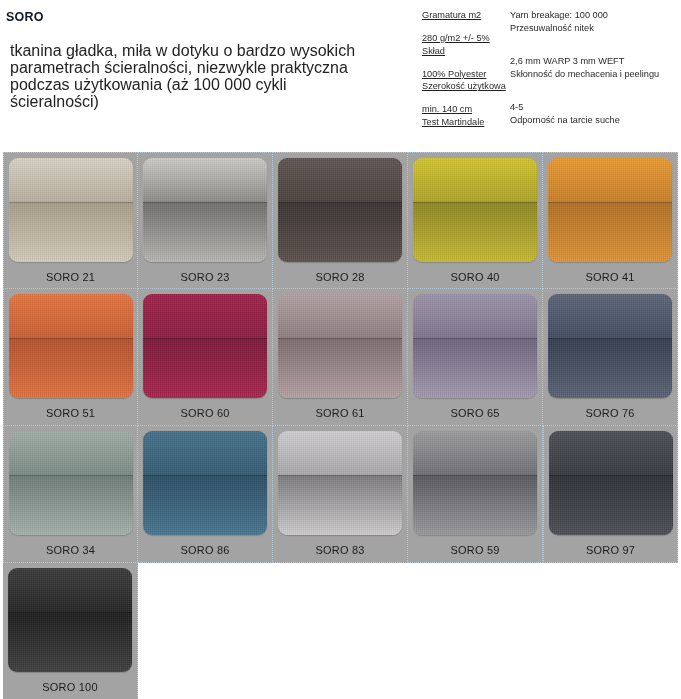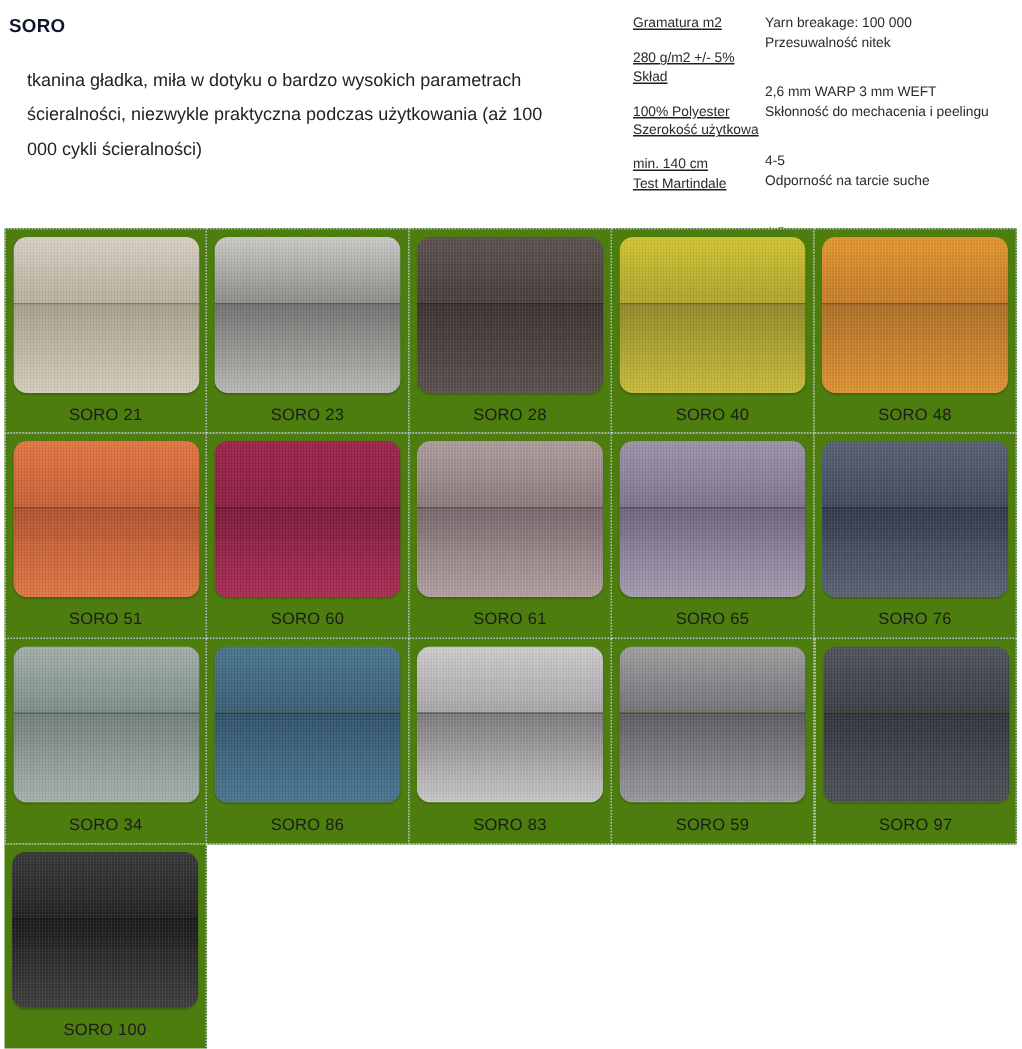--- a/index.html
+++ b/index.html
@@ -15,22 +15,22 @@
 
   
   #header { position: absolute; left: 0; top: 0; width: 681px; height: 150px; }
 
   #intro { position: absolute; left: 6px; top: 10px; width: 400px; }
   #product-title {
     font-size: 12.5px; font-weight: bold; color: #0f172a;
     letter-spacing: .2px; margin: 0 0 18px 0; line-height: 14px;
   }
   #product-desc {
-    font-size: 12px; line-height: 23px; color: #232323;
-    margin: 12px; width: 360px;
+    font-size: 16px; line-height: 17px; color: #232323;
+    margin: 4px; width: 360px;
   }
 
   #specs { position: absolute; left: 422px; top: 9px; width: 259px; height: 140px; }
   .spec-col { position: absolute; top: 0; }
   .spec-col.left  { left: 0px;  width: 90px; text-decoration: underline; }
   .spec-col.right { left: 88px; width: 171px; }
   .spec-line {
     font-size: 9.2px; line-height: 12.6px; color: #2a2a2a;
     white-space: nowrap;
   }
@@ -43,21 +43,21 @@
     position: absolute; left: 3px; top: 152px;
     width: 675px;
     display: flex; flex-wrap: wrap;
   }
   .cell {
     width: 135px; height: 137px;
     border-right: 1px dotted #b9c6d6;
     border-bottom: 1px dotted #b9c6d6;
     padding: 5px 5px 0 5px;
     display: flex; flex-direction: column; align-items: center;
-    background: #4d7c0f;
+    background: #a3a3a3;
   }
   .cell.first-col { border-left: 1px dotted #b9c6d6; }
   .cell.first-row { border-top: 1px dotted #b9c6d6; }
 
   .swatch {
     position: relative;
     width: 124px; height: 104px;
     border-radius: 9px;
     overflow: hidden;
     box-shadow: 0 1px 1px rgba(0,0,0,.18);
@@ -158,21 +158,21 @@
         </div>
         <div class="cell-label">SORO 40</div>
       </div>
       <div class="cell first-row">
         <div class="swatch">
           <div class="half top" style="background: linear-gradient(rgb(232, 153, 47) 0%, rgb(201, 127, 40) 100%);"></div>
           <div class="half bottom" style="background: linear-gradient(rgb(176, 111, 34) 0%, rgb(224, 147, 52) 100%);"></div>
           <div class="seam"></div>
           <div class="tex"></div>
         </div>
-        <div class="cell-label">SORO 48</div>
+        <div class="cell-label">SORO 41</div>
       </div>
       <div class="cell first-col">
         <div class="swatch">
           <div class="half top" style="background: linear-gradient(rgb(228, 116, 63) 0%, rgb(200, 95, 52) 100%);"></div>
           <div class="half bottom" style="background: linear-gradient(rgb(178, 81, 44) 0%, rgb(224, 113, 63) 100%);"></div>
           <div class="seam"></div>
           <div class="tex"></div>
         </div>
         <div class="cell-label">SORO 51</div>
       </div>

